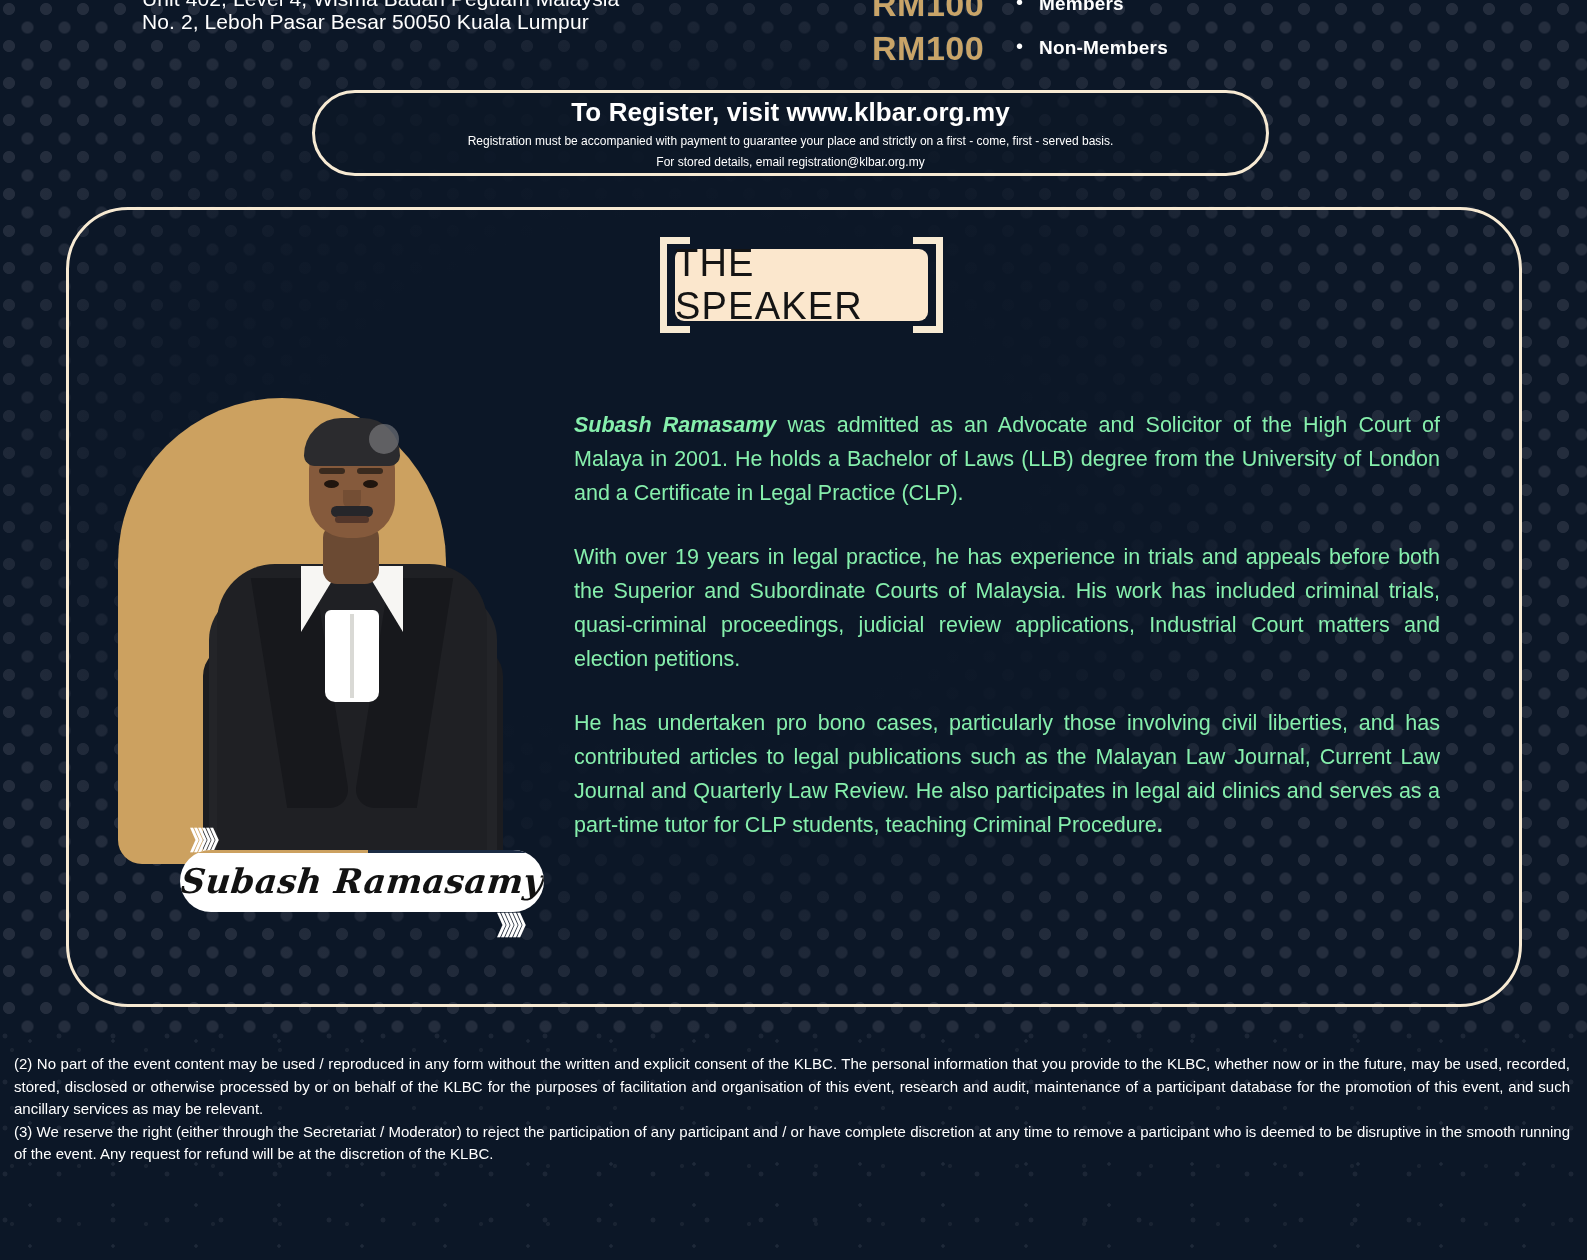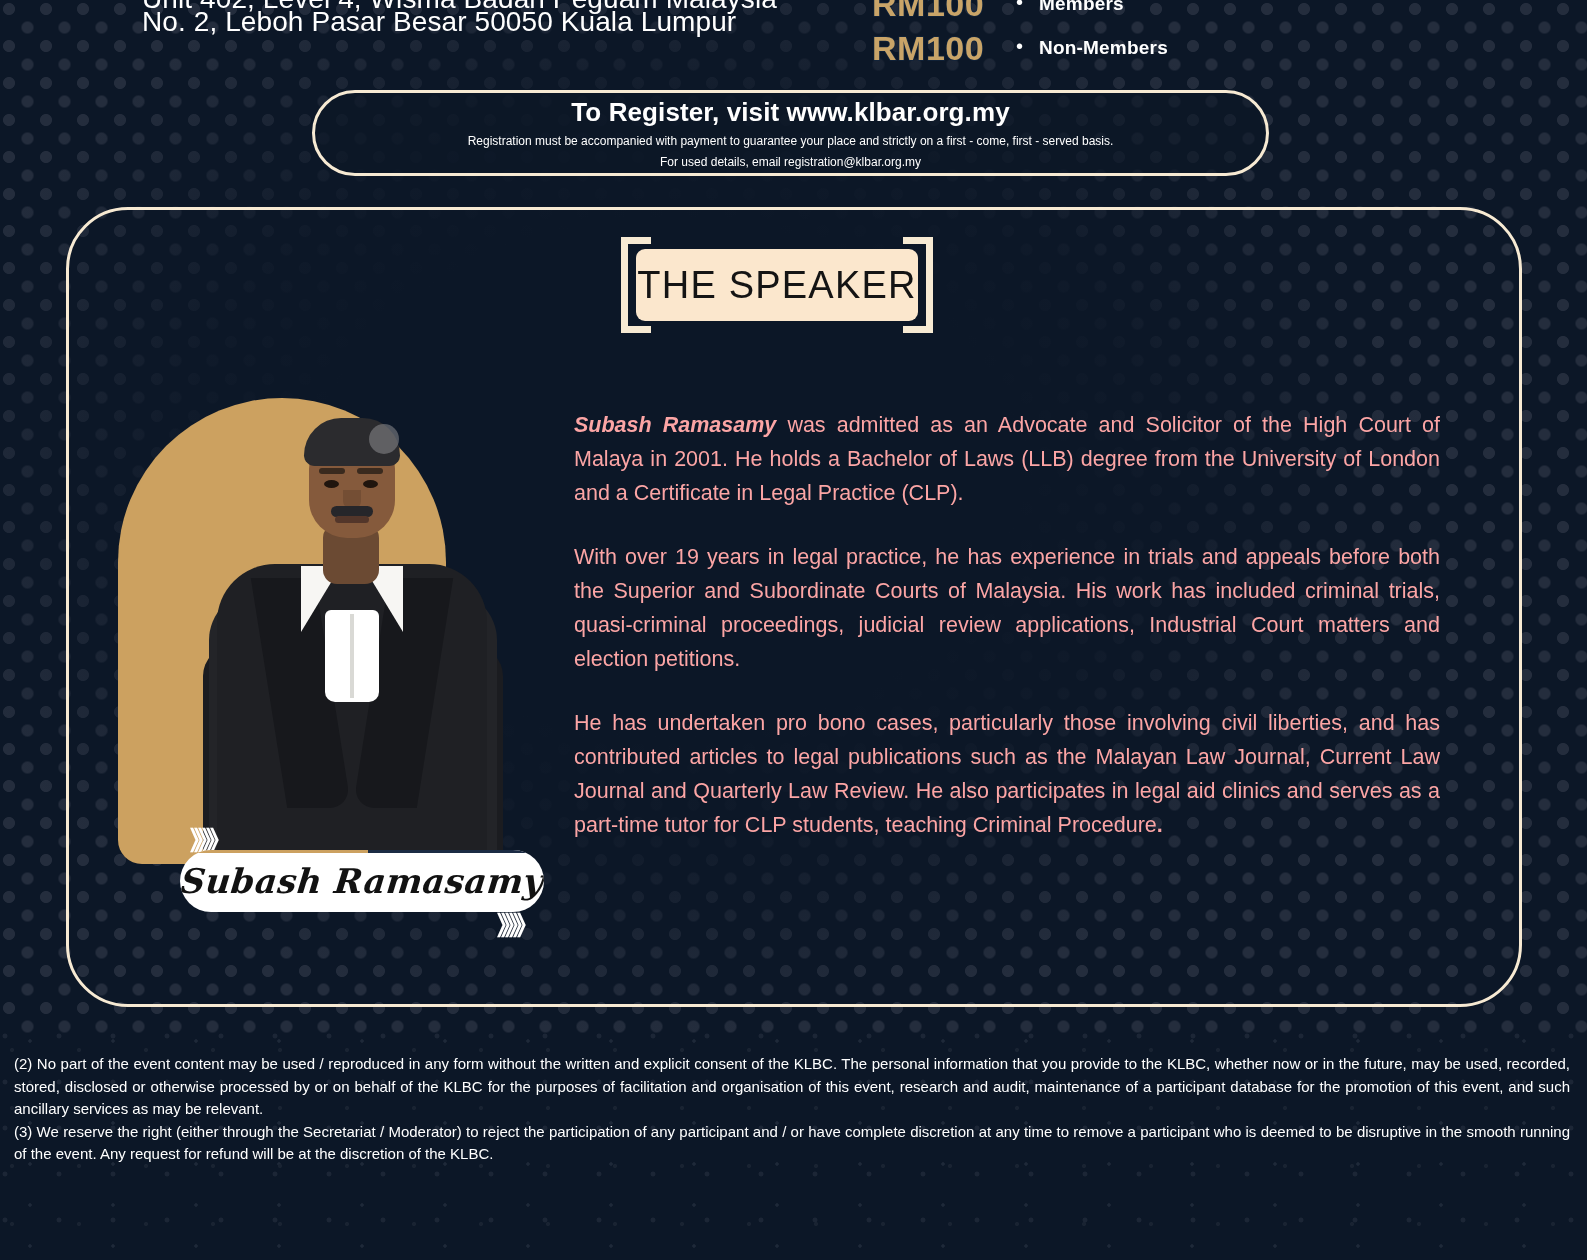--- a/index.html
+++ b/index.html
@@ -55,21 +55,21 @@
   
   .header {
     position: absolute;
     left: 0; top: 0; width: 100%; height: 86px;
   }
   .addr {
     position: absolute;
     left: 142px;
     width: 700px;
     color: #ffffff;
-    font-size: 28px;
+    font-size: 21px;
     line-height: 26px;
     letter-spacing: .1px;
   }
   .addr-1 { top: -14px; white-space: nowrap; }
   .addr-2 { top: 9px;  white-space: nowrap; }
 
   .price-block {
     position: absolute;
     left: 872px;
     top: -18px;
@@ -141,23 +141,23 @@
     top: 207px;
     width: 1456px;
     height: 800px;
     border: 3px solid #f7ead3;
     border-radius: 62px;
   }
 
   
   .title-wrap {
     position: absolute;
-    left: 621px;
+    left: 660px;
     top: 237px;
-    width: 312px;
+    width: 283px;
     height: 96px;
   }
   .bracket {
     position: absolute;
     top: 0;
     width: 30px;
     height: 96px;
     border-top: 7px solid #f7ead3;
     border-bottom: 7px solid #f7ead3;
   }
@@ -358,21 +358,21 @@
   }
 
   
   .bio {
     position: absolute;
     left: 574px;
     top: 408px;
     width: 866px;
   }
   .bio p {
-    color: #fca5a5;
+    color: #86efac;
     font-size: 21.5px;
     line-height: 34px;
     text-align: justify;
     text-justify: inter-word;
     margin-bottom: 30px;
   }
   .bio p:last-child { margin-bottom: 0; }
   .bio .nm {
     font-weight: 700;
     font-style: italic;
@@ -418,21 +418,21 @@
       <span class="price-amt">RM100</span>
       <span class="price-sep">•</span>
       <span class="price-who">Non-Members</span>
     </div>
   </div>
 </div>
 
 <div class="register">
   <div class="reg-head">To Register, visit www.klbar.org.my</div>
   <div class="reg-sub">Registration must be accompanied with payment to guarantee your place and strictly on a first - come, first - served basis.</div>
-  <div class="reg-sub">For used details, email registration@klbar.org.my</div>
+  <div class="reg-sub">For stored details, email registration@klbar.org.my</div>
 </div>
 
 <div class="speaker-card"></div>
 
 <div class="title-wrap">
   <div class="bracket left"></div>
   <div class="bracket right"></div>
   <div class="title-plate">
     <span class="title-text">THE SPEAKER</span>
   </div>

